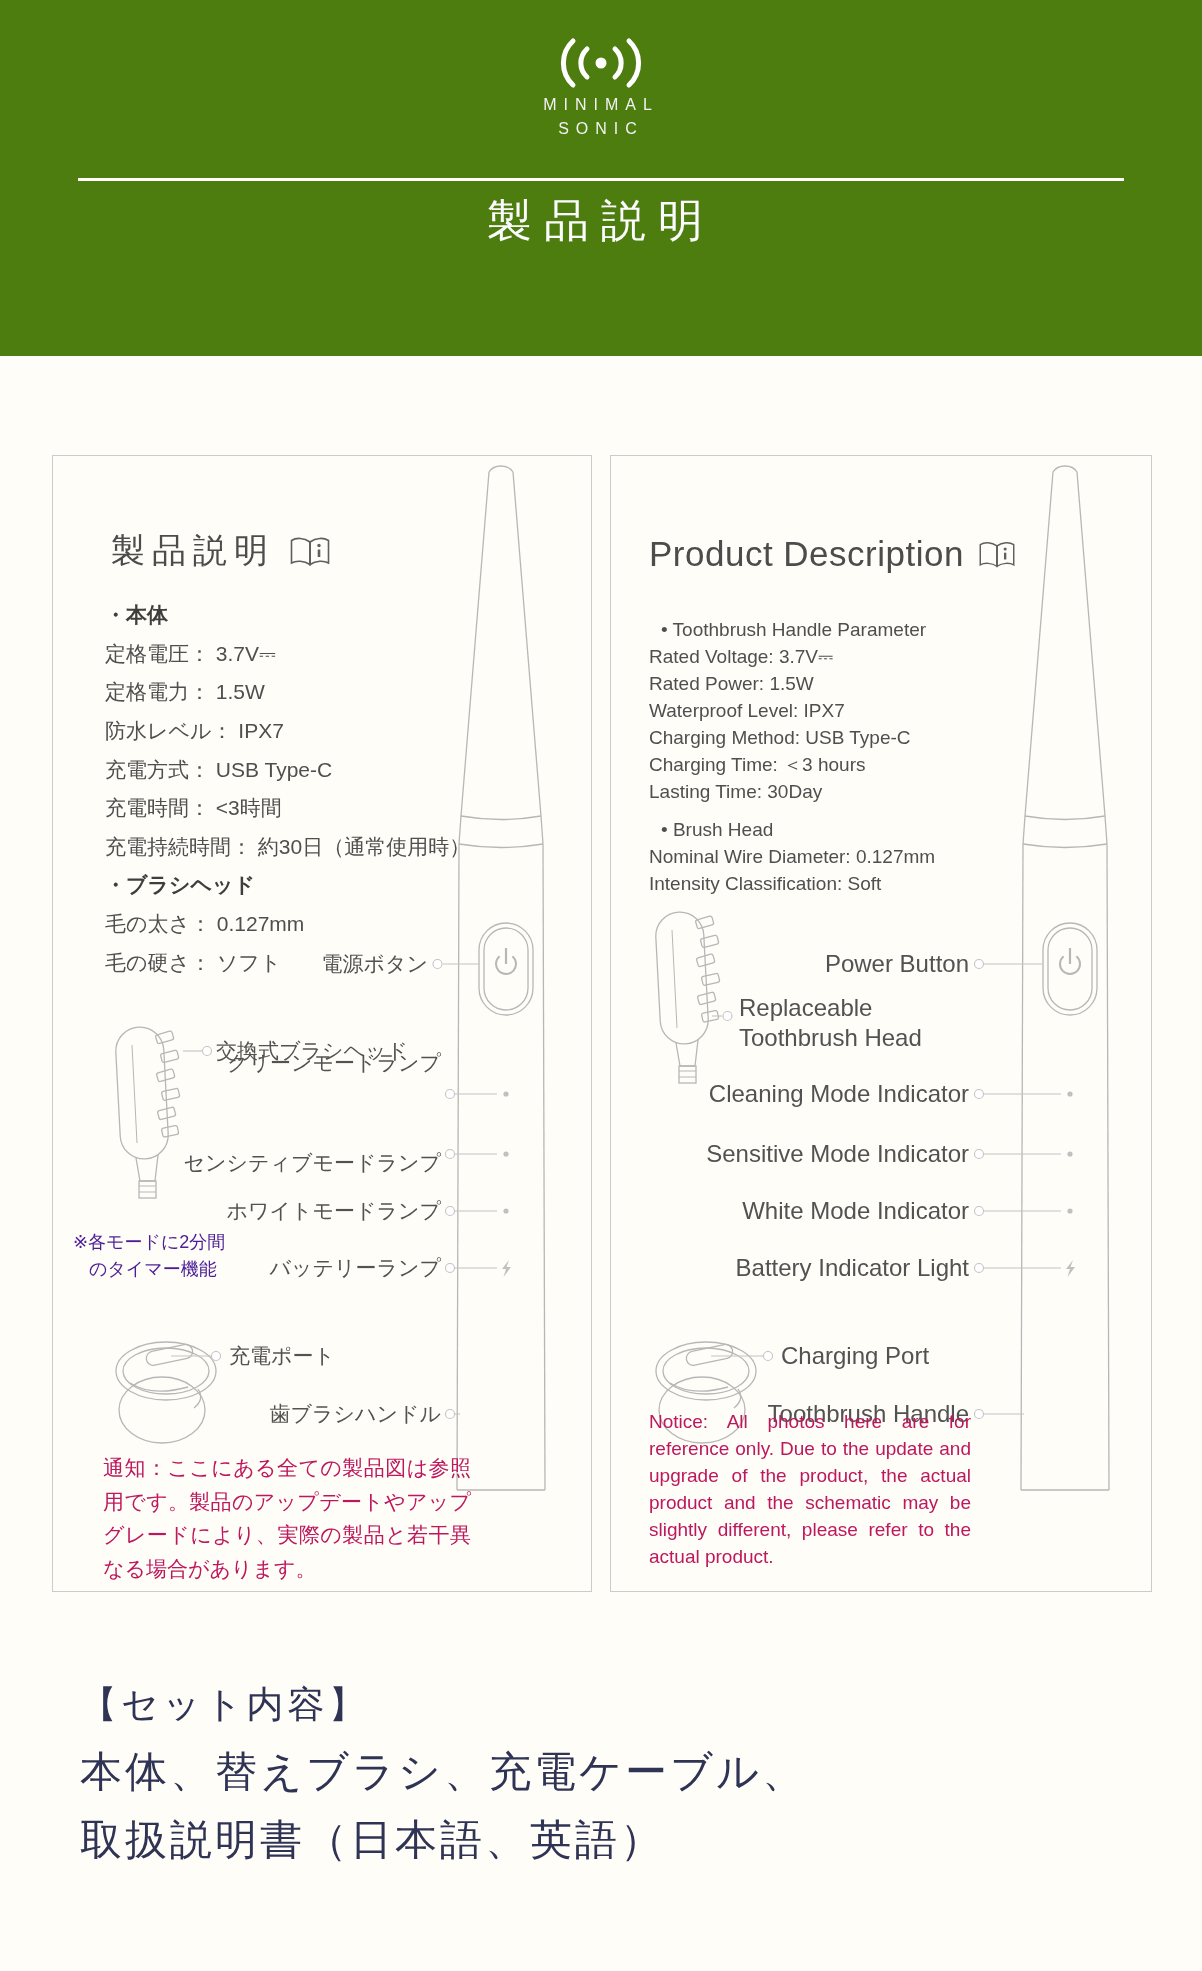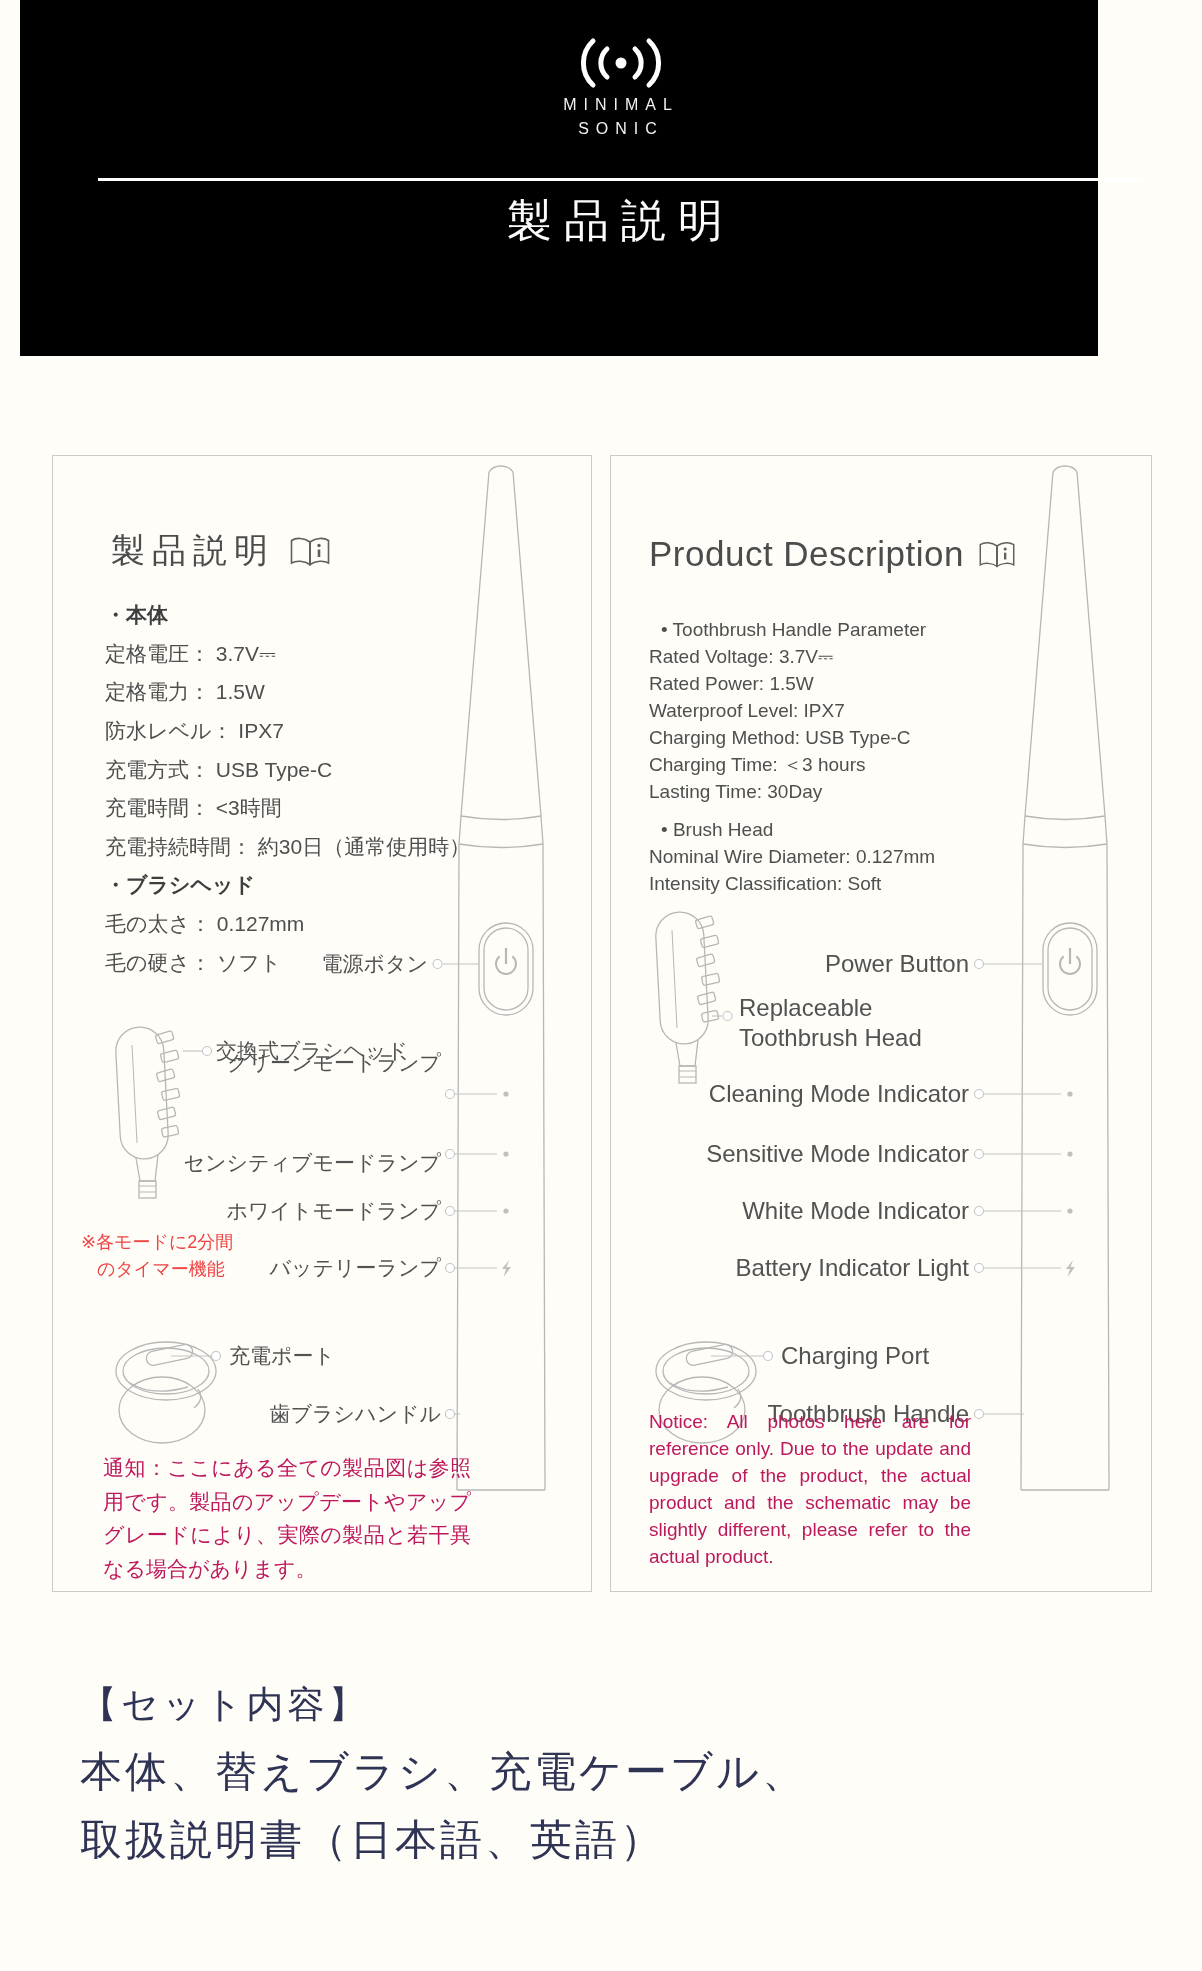--- a/index.html
+++ b/index.html
@@ -1,19 +1,19 @@
 <!DOCTYPE html>
 <html><head>
 <meta charset="utf-8">
 <style>
   html,body{margin:0;padding:0;}
   body{width:1202px;height:1971px;background:#fefdf8;position:relative;overflow:hidden;
        font-family:"Liberation Sans","DejaVu Sans",sans-serif;color:#4f4f4f;}
   
-  .hero{position:absolute;left:0;top:0;width:1078px;height:356px;background:#000000;margin-left:20px;}
+  .hero{position:absolute;left:0;top:0;width:1202px;height:356px;background:#4d7c0f;}
   .hero .logo{position:absolute;left:556px;top:36px;}
   .brand{position:absolute;width:1202px;text-align:center;color:#f2f2f4;letter-spacing:7px;font-size:16px;}
   .brand1{top:96px;}
   .brand2{top:120px;}
   .hero-line{position:absolute;left:78px;top:178px;width:1046px;height:3px;background:#ffffff;}
   .hero-title{position:absolute;width:1202px;top:191px;text-align:center;color:#fbfbfd;
               font-size:45px;font-weight:400;letter-spacing:12px;margin:0;}
   
   .card{position:absolute;top:455px;height:1135px;border:1px solid #cbcbcb;}
   #left-card{left:52px;width:538px;}
@@ -30,21 +30,21 @@
   .spec-r{height:27px;display:flex;align-items:center;white-space:nowrap;}
   .spec-b{font-weight:bold;color:#3e3e3e;}
   .bullet{padding-left:12px;}
   .gap{margin-top:11px;}
   .lab{position:absolute;z-index:2;white-space:nowrap;color:#525252;}
   .jp{font-size:21px;line-height:26px;}
   .en{font-size:24px;line-height:24px;}
   .note{position:absolute;z-index:2;text-align:justify;color:#be185d;}
   #left-card .note{left:50px;top:995px;width:368px;font-size:21px;line-height:33.5px;}
   #right-card .note{left:38px;top:952px;width:322px;font-size:19px;line-height:27px;}
-  .timer{position:absolute;z-index:2;left:20px;top:773px;font-size:18px;line-height:27px;color:#ef4444;margin-left:8px;}
+  .timer{position:absolute;z-index:2;left:20px;top:773px;font-size:18px;line-height:27px;color:#4c1d95;}
   .timer .t2{padding-left:16px;}
   
   .foot{position:absolute;left:80px;color:#2f3354;
         font-family:"Liberation Serif","DejaVu Serif",serif;white-space:nowrap;}
   .foot-title{top:1680px;font-size:37px;letter-spacing:4px;}
   .foot-l1{top:1744px;font-size:42px;letter-spacing:3px;}
   .foot-l2{top:1812px;font-size:42px;letter-spacing:3px;}
   .hidden-defs{position:absolute;width:0;height:0;overflow:hidden;}
 </style>
 </head>

